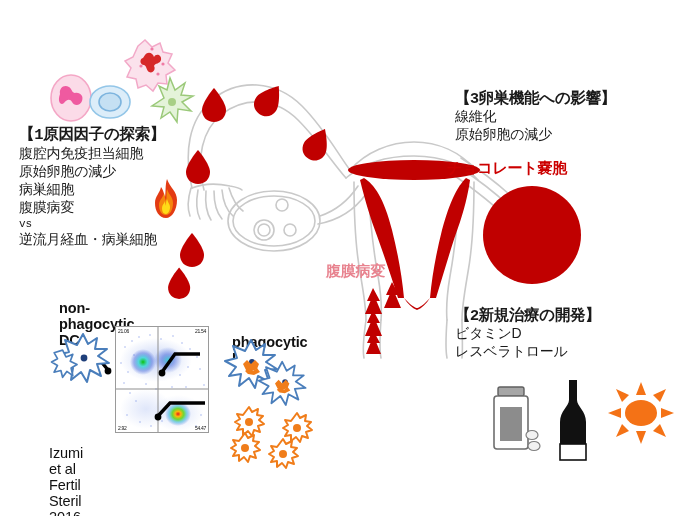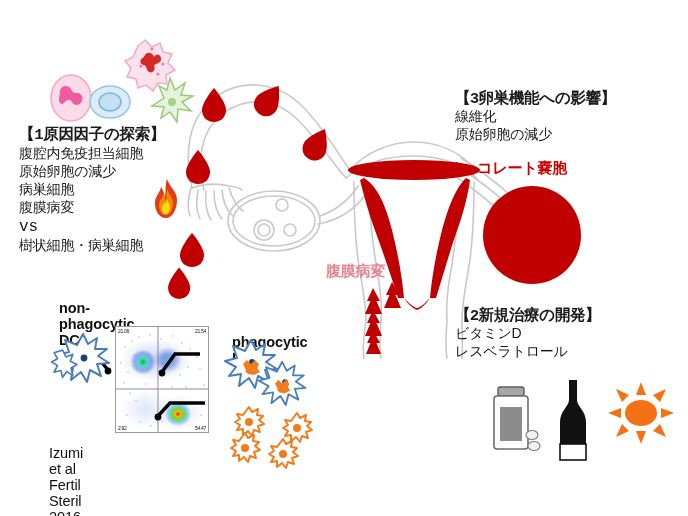--- a/index.html
+++ b/index.html
@@ -185,22 +185,22 @@
       <path d="M15,21 C16,25 18,26 18,29 C18,33 16,36 14,36 C11,36 10,33 10,30 C10,27 12,26 13,23 C13,26 14,27 14,28 C14,26 14,23 15,21 Z" fill="#ffdb17"></path>
     </svg>
   </div>
 
   <div class="abs center-block" style="left:19px;top:126px;width:190px;font-family:Liberation Mono, monospace;">
     <div class="txt hdr">【1原因因子の探索】</div>
     <div class="txt body-line">腹腔内免疫担当細胞</div>
     <div class="txt body-line">原始卵胞の減少</div>
     <div class="txt body-line">病巣細胞</div>
     <div class="txt body-line">腹膜病変</div>
-    <div class="txt body-line" style="font-size:16px;">vs</div>
-    <div class="txt body-line">樹状細胞・病巣細胞</div>
+    <div class="txt body-line" style="font-size:11px;">vs</div>
+    <div class="txt body-line">逆流月経血・病巣細胞</div>
   </div>
 
   <div class="abs center-block" style="left:455px;top:88px;width:225px;">
     <div class="txt hdr">【3卵巣機能への影響】</div>
     <div class="txt body-line">線維化</div>
     <div class="txt body-line">原始卵胞の減少</div>
   </div>
   <div class="abs center-block" style="left:447px;top:159px;width:225px;">
     <div class="red-txt">チョコレート嚢胞</div>
   </div>

